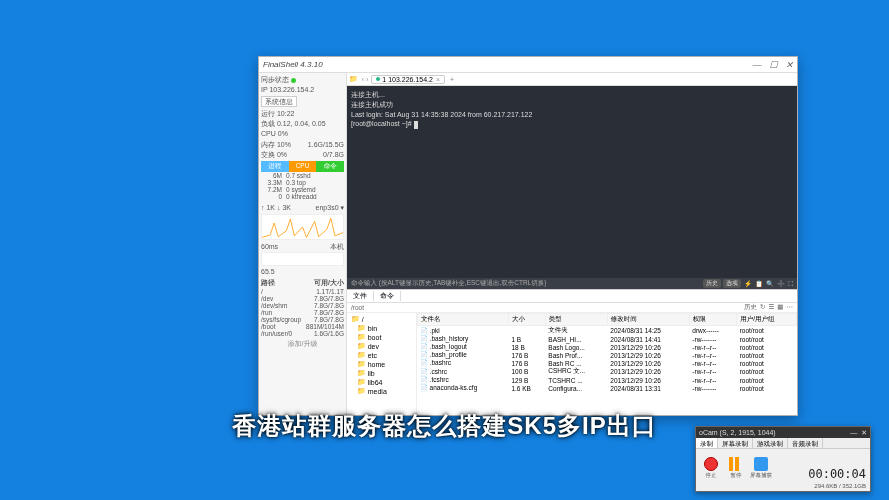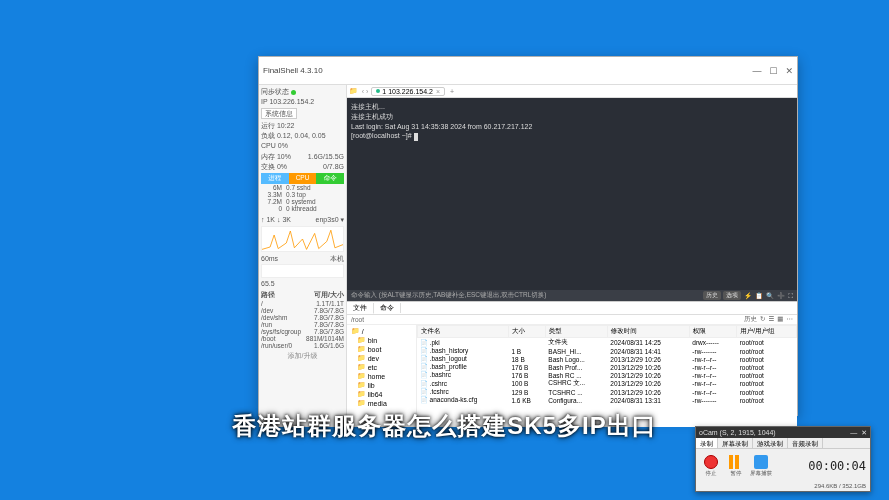--- a/index.html
+++ b/index.html
@@ -1,20 +1,20 @@
 <!DOCTYPE html>
 <html><head>
 <meta charset="utf-8">
 <style>
 * { margin: 0; padding: 0; box-sizing: border-box; font-family: "Microsoft YaHei", Arial, sans-serif; }
 body { width: 889px; height: 500px; background: #1481e0; position: relative; overflow: hidden; }
 
 
 .window { position: absolute; left: 258px; top: 56px; width: 540px; height: 360px; background: #f0f0f0; border: 1px solid #b0b0b0; box-shadow: 0 4px 12px rgba(0,0,0,.3); }
-.titlebar { height: 28px; background: #fff; border-bottom: 1px solid #ddd; display: flex; align-items: center; padding: 0 4px; font-size: 8px; color: #444; }
+.titlebar { height: 16px; background: #fff; border-bottom: 1px solid #ddd; display: flex; align-items: center; padding: 0 4px; font-size: 8px; color: #444; font-style: italic; }
 .titlebar .title { flex: 1; }
 .winbtns { display: flex; gap: 8px; font-size: 9px; color: #666; }
 .winbtns span { cursor: pointer; }
 
 .body { display: flex; height: calc(100% - 16px); }
 
 
 .side { width: 88px; background: #f6f6f6; border-right: 1px solid #ddd; font-size: 7px; color: #555; padding: 2px; overflow: hidden; }
 .side .row { margin-bottom: 1px; line-height: 1.3; }
 .status-dot { display: inline-block; width: 5px; height: 5px; background: #3c3; border-radius: 50%; margin-right: 2px; vertical-align: middle; }
@@ -71,21 +71,21 @@
 
 .caption { position: absolute; left: 50%; transform: translateX(-50%); bottom: 58px; font-size: 24px; color: #fff; font-weight: bold; text-shadow: 0 0 3px #000, 0 0 6px #000; letter-spacing: 1px; }
 
 
 .ocam { position: absolute; right: 18px; bottom: 8px; width: 176px; background: #f0f0f0; border: 1px solid #666; box-shadow: 0 2px 6px rgba(0,0,0,.4); font-size: 7px; }
 .ocam .tb { background: #333; color: #ddd; height: 11px; display: flex; align-items: center; padding: 0 3px; }
 .ocam .tb .t { flex: 1; }
 .ocam .tabs { height: 11px; background: #eee; display: flex; border-bottom: 1px solid #ccc; }
 .ocam .tabs span { padding: 0 4px; border-right: 1px solid #ccc; font-size: 6.5px; line-height: 11px; }
 .ocam .tabs .act { background: #fff; }
-.ocam .ctrl { height: 34px; display: flex; align-items: center; padding: 2px 4px; }
+.ocam .ctrl { height: 34px; display: flex; align-items: flex-end; padding: 2px 4px; }
 .ocam .bigbtn { width: 22px; height: 26px; display: flex; flex-direction: column; align-items: center; justify-content: center; margin-right: 3px; }
 .ocam .bigbtn .shape { width: 14px; height: 14px; }
 .ocam .rec { background: #e33; border-radius: 50%; border: 1px solid #a00; }
 .ocam .pau { display: flex; gap: 2px; }
 .ocam .pau i { width: 4px; height: 14px; background: #f90; }
 .ocam .snap .shape { background: #39e; border-radius: 2px; }
 .ocam .lbl { font-size: 5.5px; margin-top: 1px; color: #555; }
 .ocam .time { font-family: Consolas, monospace; font-size: 12px; color: #222; margin-left: auto; }
 .ocam .status { font-size: 6px; text-align: right; padding: 0 4px 2px; color: #555; }
 </style>

